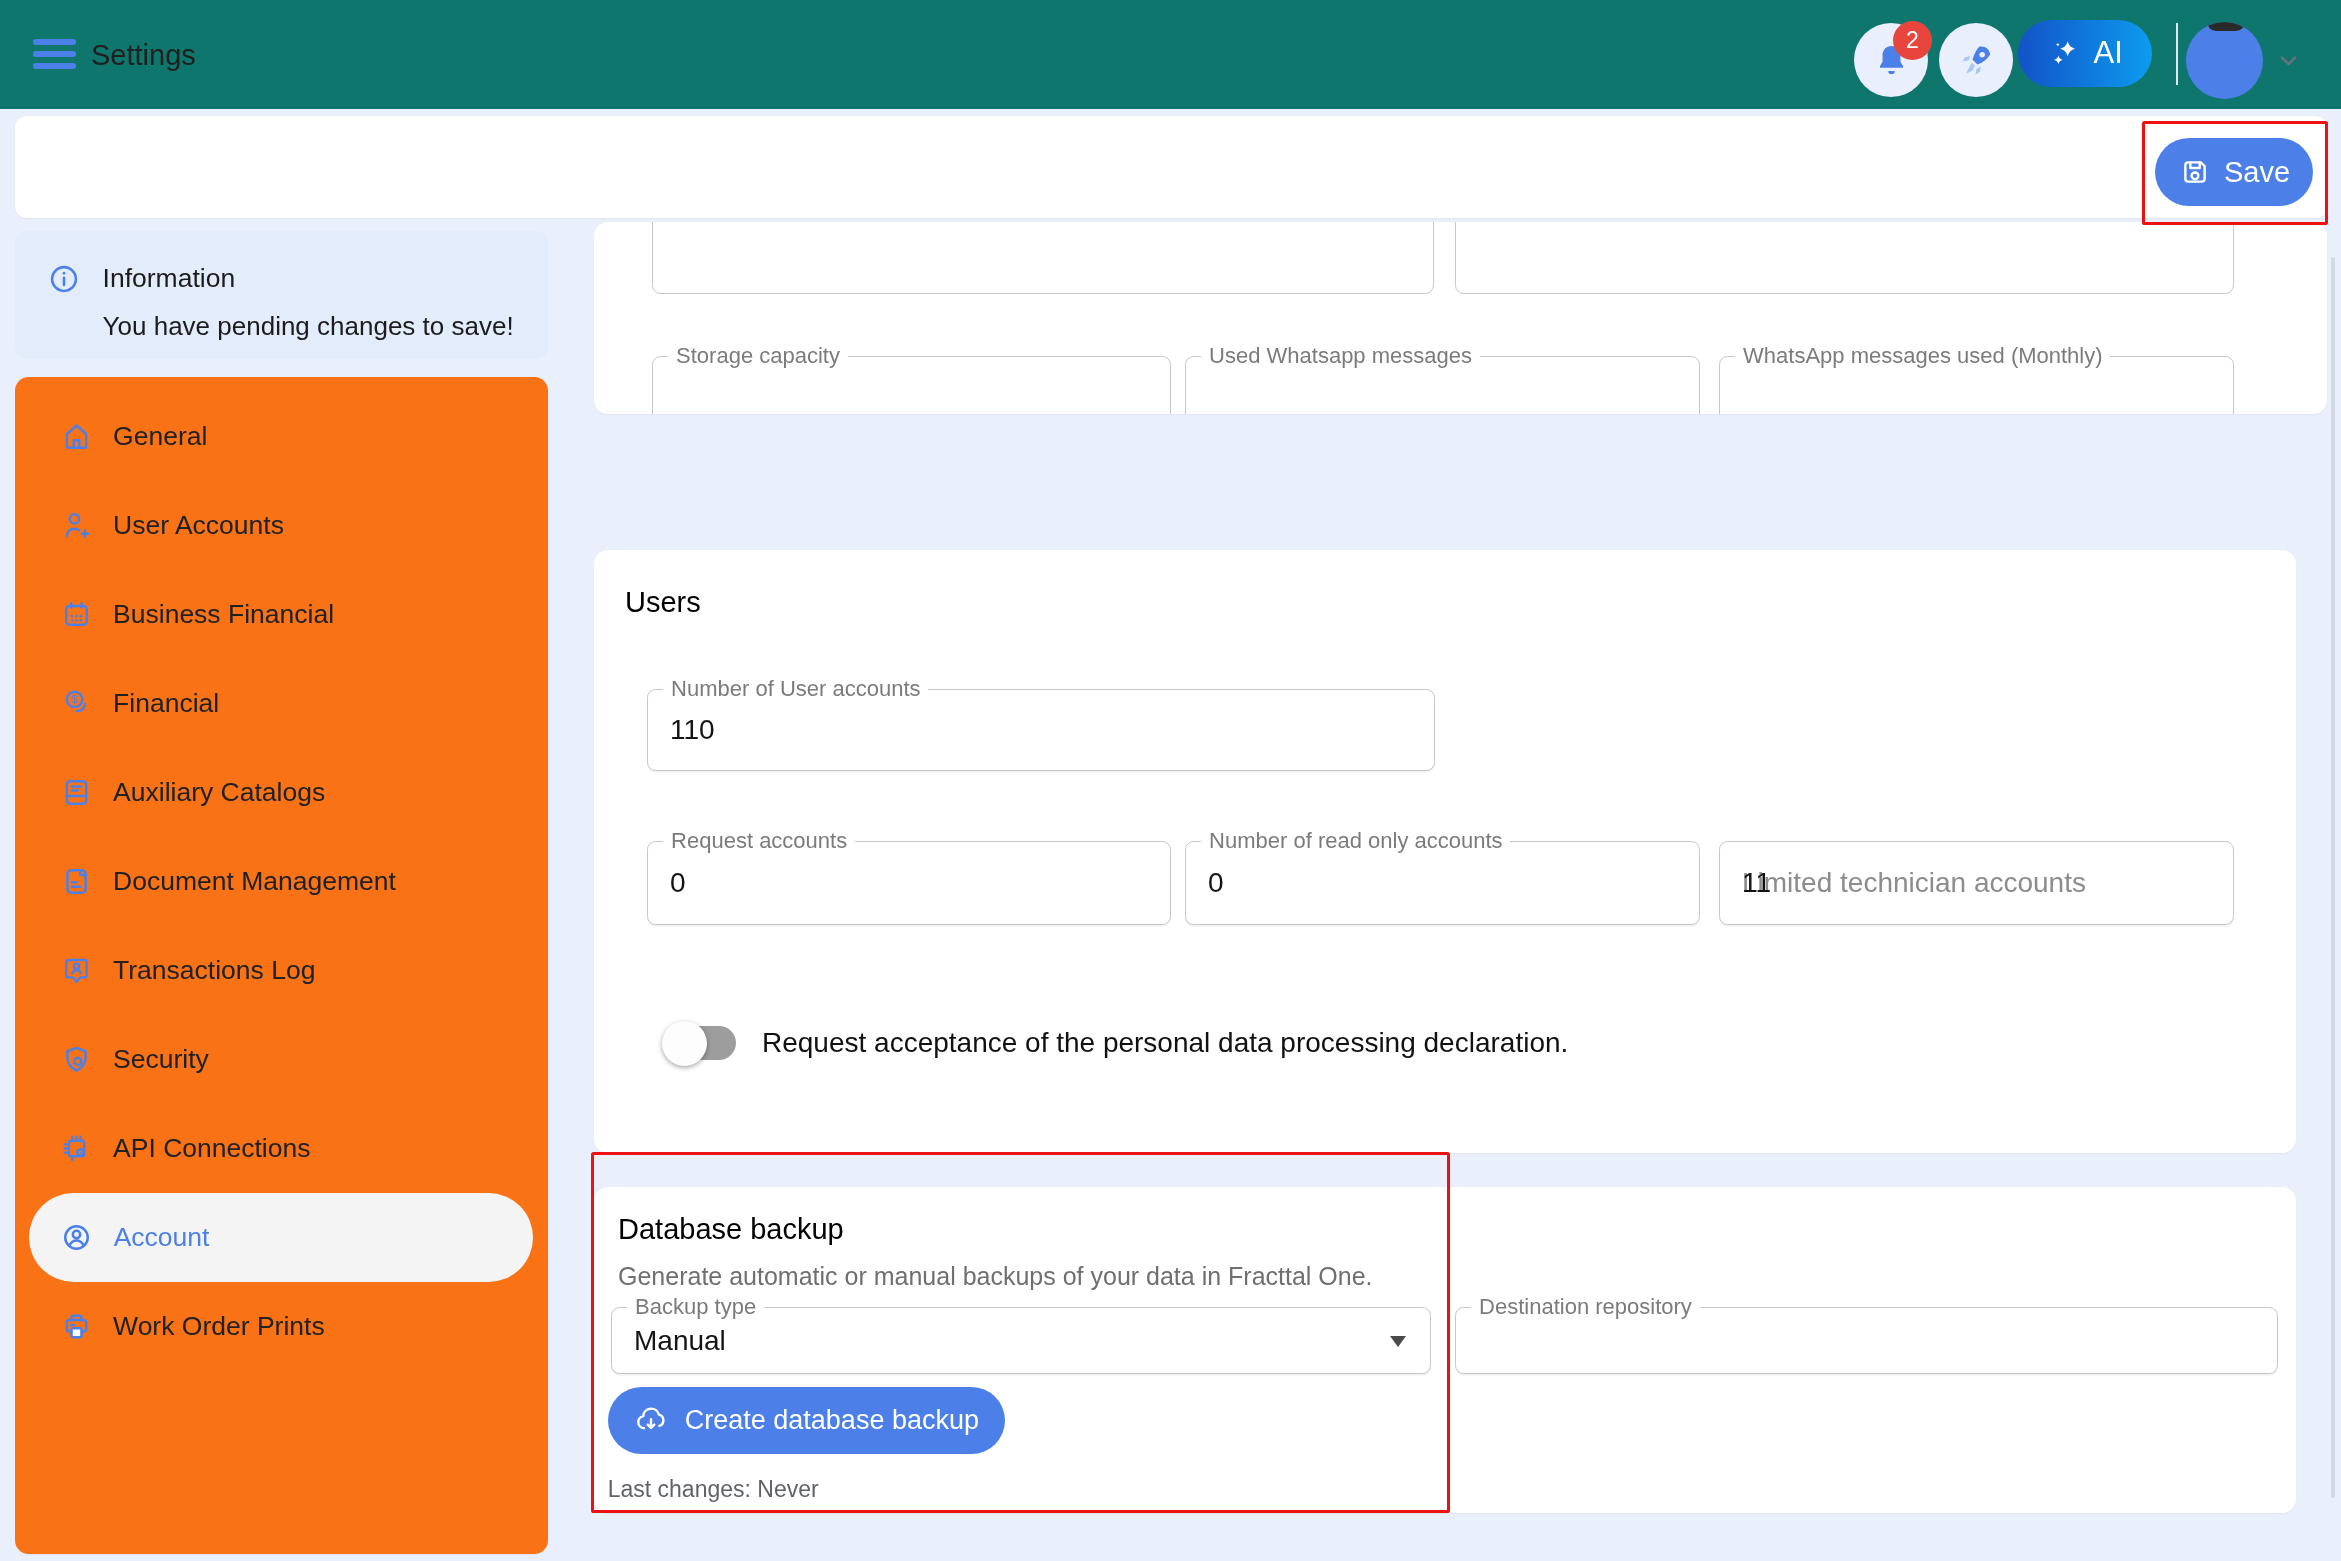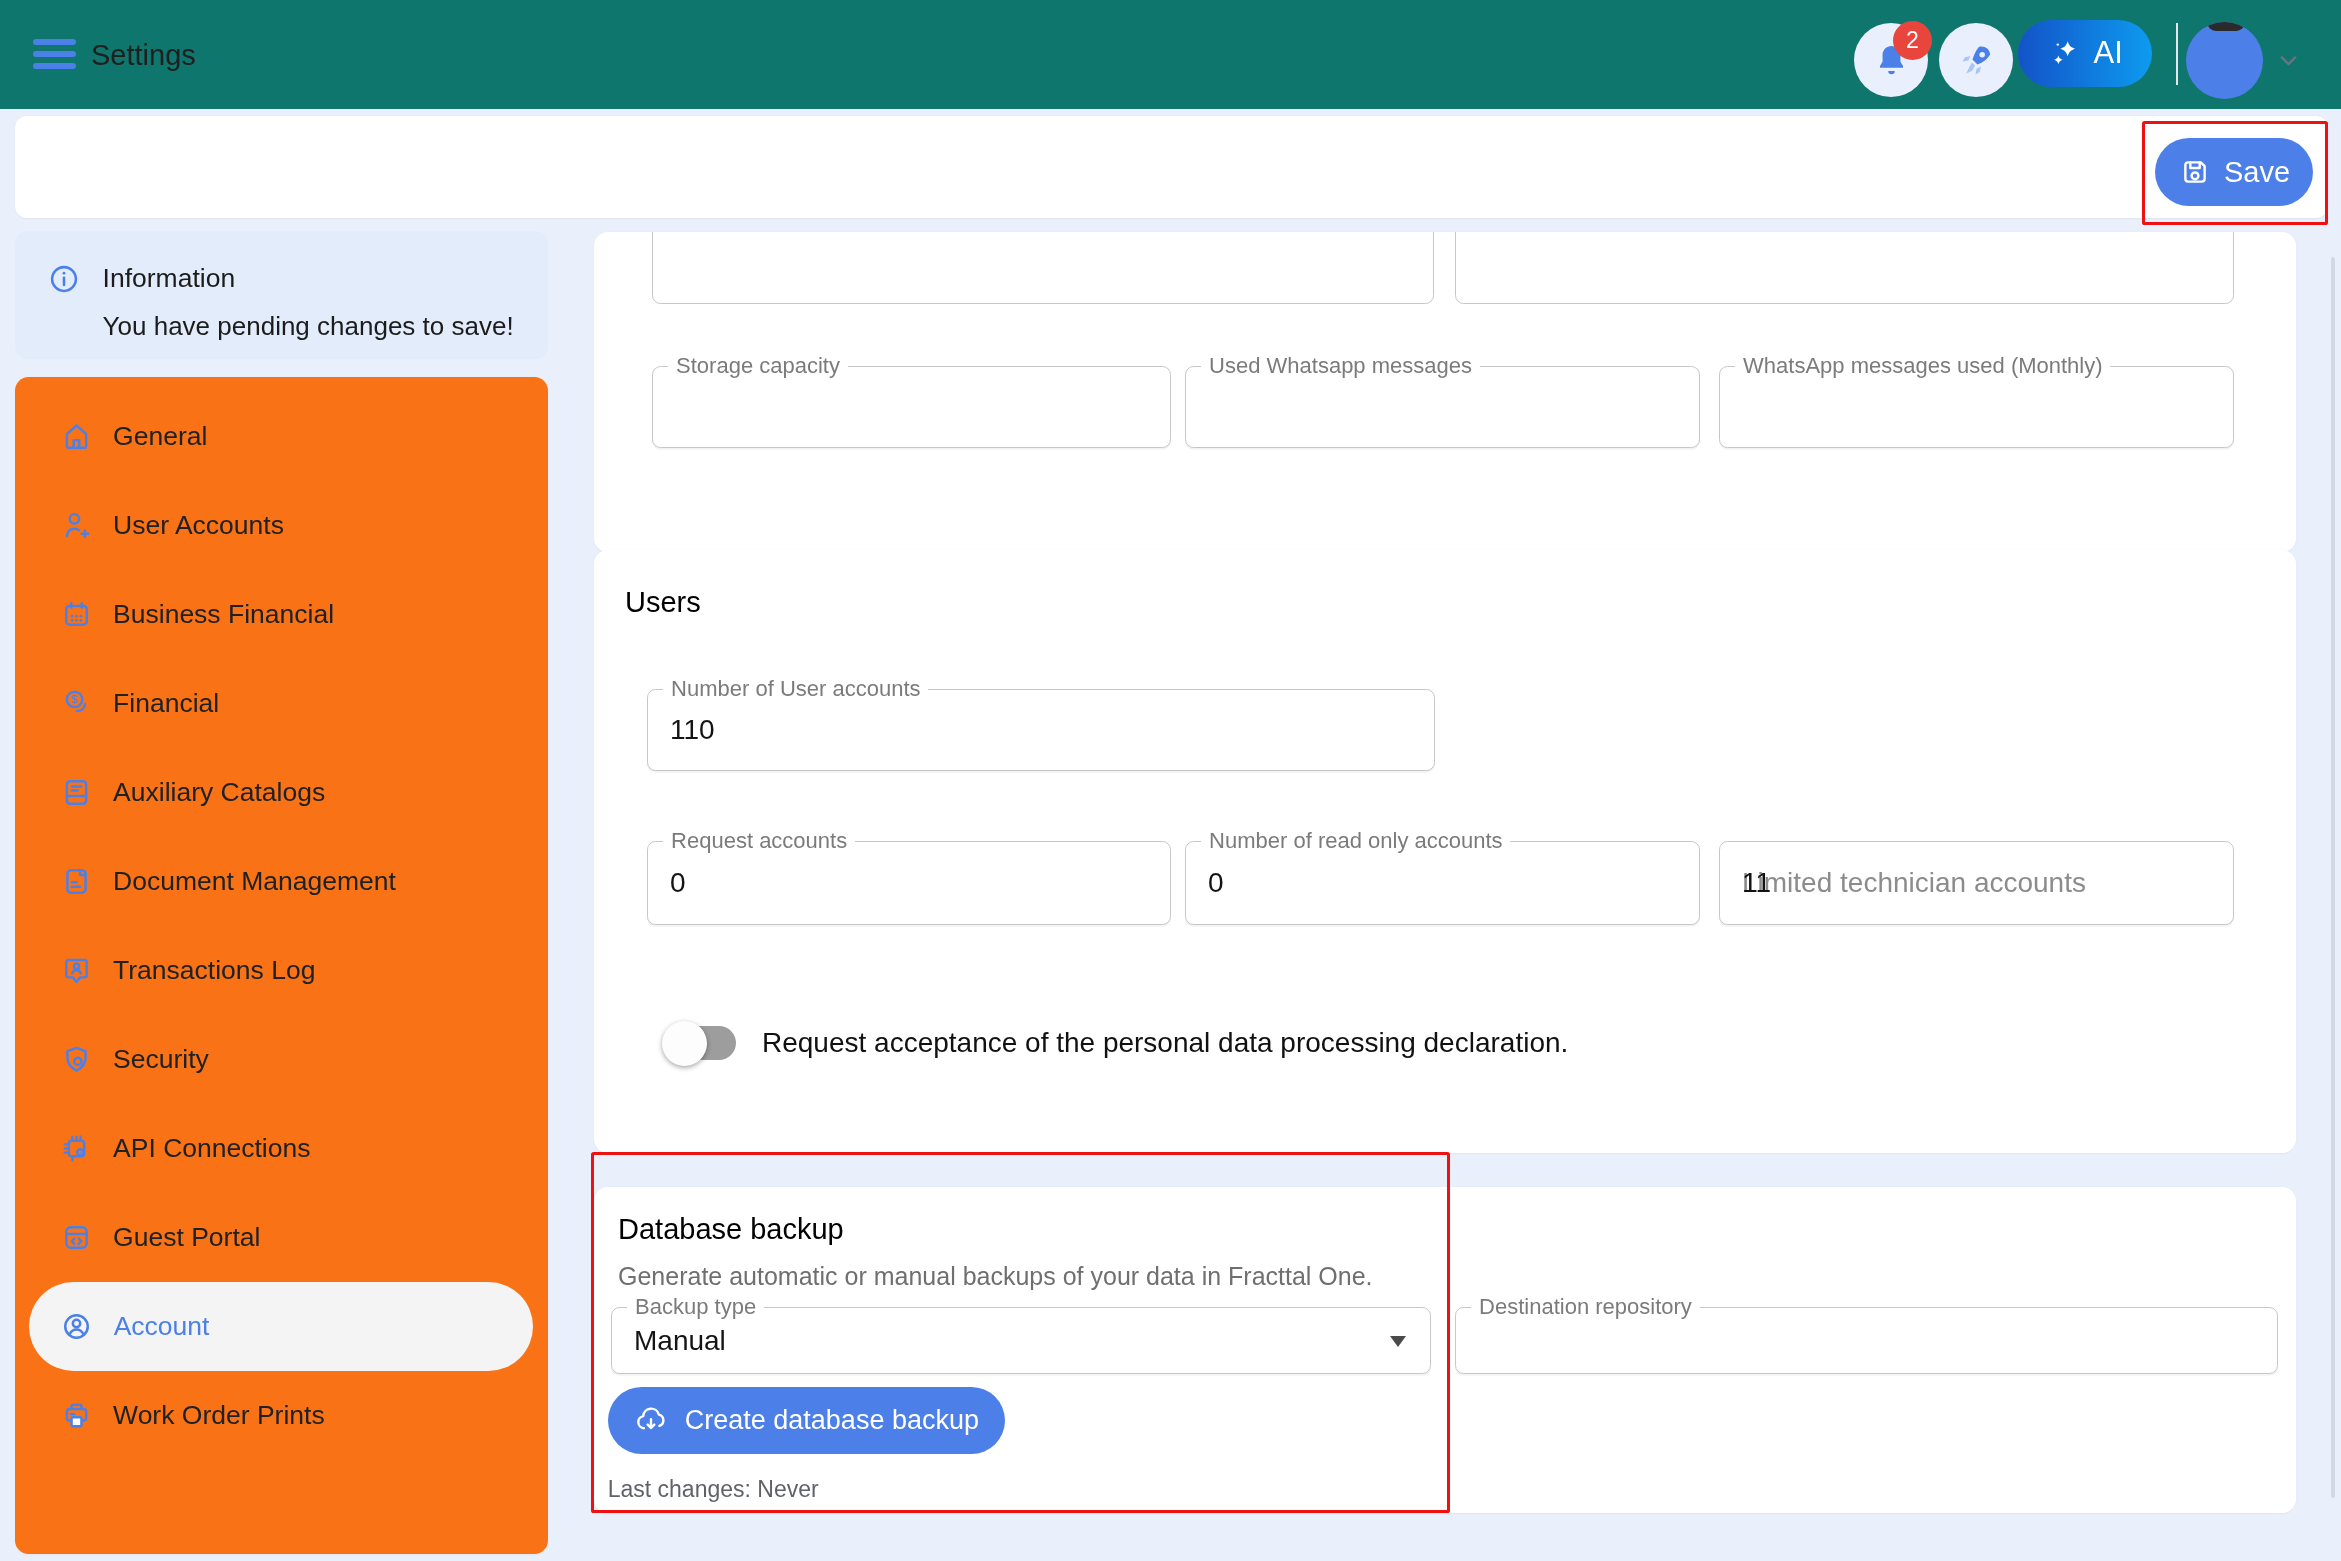--- a/index.html
+++ b/index.html
@@ -49,21 +49,21 @@
            box-shadow:0 0.9px 1.7px rgba(60,64,67,.05);padding-top:14.6px;box-sizing:border-box;}
   .side-item{display:flex;align-items:center;height:89px;padding-left:45px;gap:20.5px;cursor:pointer;}
   .side-item .sicon{width:33px;height:33px;flex-shrink:0;}
   .side-item .slabel{font-size:26.5px;color:#202124;white-space:nowrap;}
   .side-item.selected{margin:0 14.6px;padding-left:31px;background:#f4f4f4;border-radius:45px;}
   .side-item.selected .slabel{color:#4b80e9;}
 
   
   .card{position:absolute;left:594px;width:1702px;background:#fff;border-radius:13.7px;
         box-shadow:0 0.9px 1.7px rgba(60,64,67,.05);}
-  .card-account{top:232px;height:320px;overflow:hidden;}
+  .card-account{top:222px;height:192px;overflow:hidden;padding-left:31px;}
   .card-users{top:550px;height:603px;}
   .card-backup{top:1187px;height:326px;}
   .card-title{position:absolute;font-size:29px;color:#000000;}
 
   .field{position:absolute;border:1.7px solid #c7c7c7;border-radius:8.6px;background:#fff;box-sizing:border-box;
          box-shadow:0 1.7px 0 rgba(0,0,0,0.05);}
   .field .notch{position:absolute;top:-14.6px;left:15.4px;background:#fff;padding:0 7.7px;font-size:22px;
                 color:#7b7b7b;white-space:nowrap;line-height:27px;}
   .field .value{position:absolute;left:22px;top:50%;transform:translateY(-50%);font-size:28px;color:#141414;}
   .field .placeholder{position:absolute;left:22px;top:50%;transform:translateY(-50%);font-size:28px;color:#8c8c8c;white-space:nowrap;}
@@ -238,28 +238,20 @@
     <div class="side-item">
       <svg class="sicon" viewBox="0 0 24 24" fill="none" stroke="#4b80e9" stroke-width="1.8" stroke-linecap="round" stroke-linejoin="round">
         <rect x="6.4" y="6.4" width="11.2" height="11.2" rx="2"></rect>
         <path d="M9 3.4v3M12 3.4v3M15 3.4v3M3.4 9h3M3.4 12h3M3.4 15h3M9 17.6v3"></path>
         <circle cx="14.8" cy="14.8" r="2.3"></circle>
           <circle cx="14.8" cy="14.8" r=".6" fill="#4b80e9" stroke="none"></circle>
       </svg>
       <span class="slabel">API Connections</span>
     </div>
 
-    <div class="side-item">
-      <svg class="sicon" viewBox="0 0 24 24" fill="none" stroke="#4b80e9" stroke-width="1.8" stroke-linecap="round" stroke-linejoin="round">
-        <rect x="4.6" y="4.6" width="14.8" height="14.8" rx="3.2"></rect>
-          <path d="M4.6 9.4h14.8"></path>
-        <path d="M10.4 12.8l-1.9 1.9 1.9 1.9M13.6 12.8l1.9 1.9-1.9 1.9"></path>
-      </svg>
-      <span class="slabel">Guest Portal</span>
-    </div>
 
     <div class="side-item selected">
       <svg class="sicon" viewBox="0 0 24 24" fill="none" stroke="#4b80e9" stroke-width="1.8" stroke-linecap="round" stroke-linejoin="round">
         <circle cx="12" cy="12" r="8.2"></circle>
           <circle cx="12" cy="9.8" r="2.7"></circle>
         <path d="M6.8 17.8c1.2-2.4 3-3.6 5.2-3.6s4 1.2 5.2 3.6"></path>
       </svg>
       <span class="slabel">Account</span>
     </div>
 

